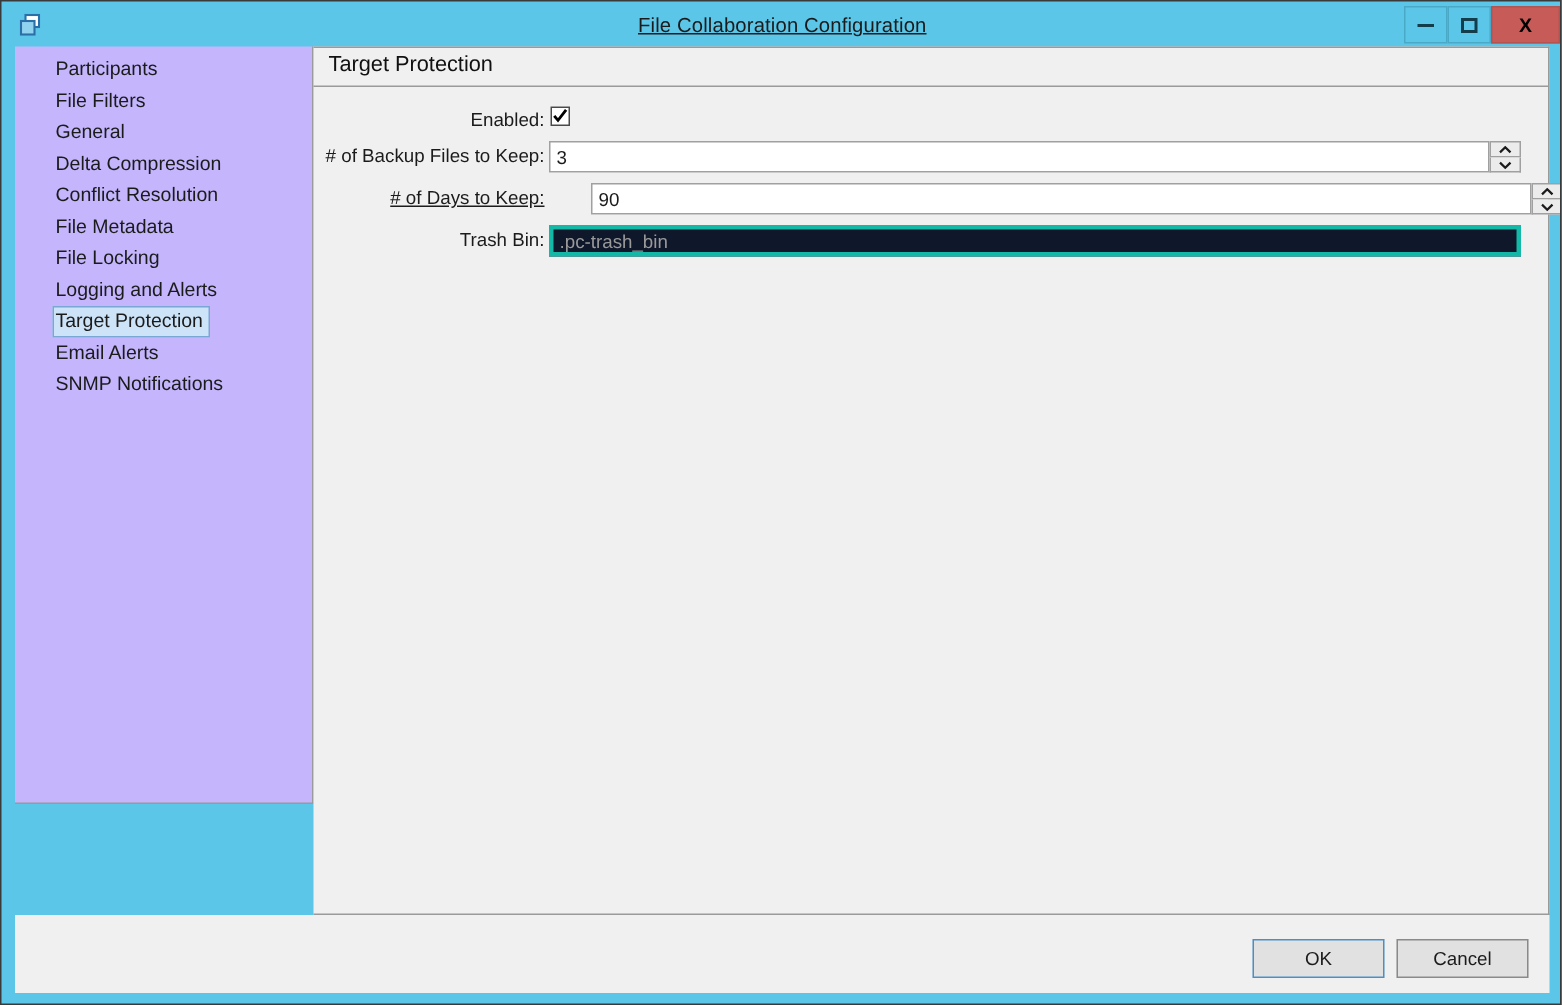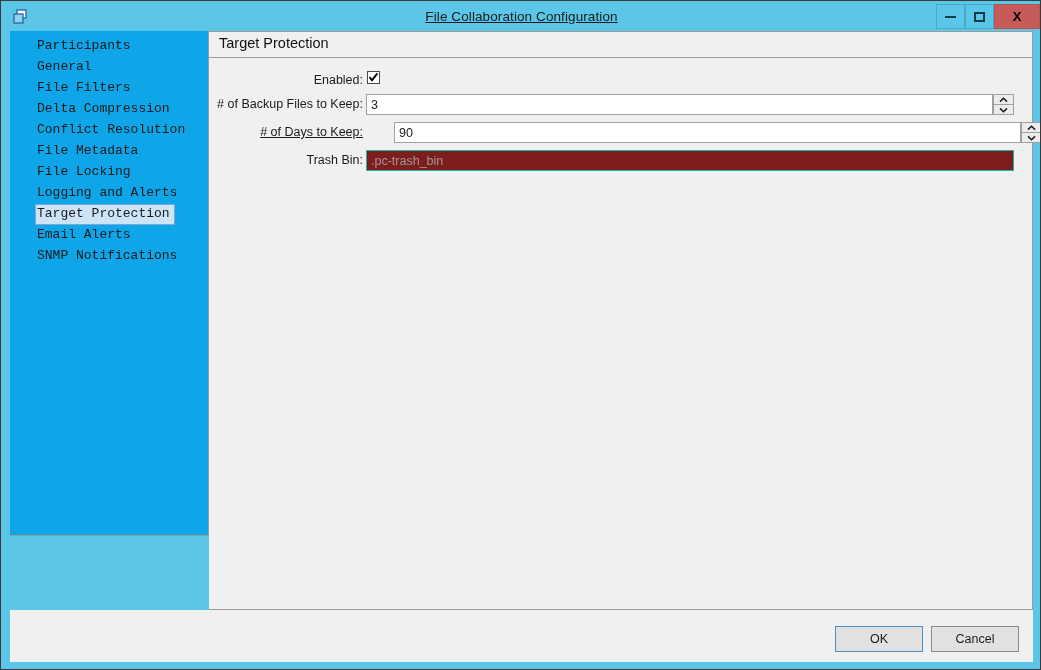--- a/index.html
+++ b/index.html
@@ -76,26 +76,25 @@
     display: block;
     width: 11px; height: 10px;
     box-sizing: border-box;
     border: 2px solid #133d4a;
   }
   
   #sidebar {
     position: absolute;
     left: 9px; top: 30px;
     width: 199px; height: 505px;
-    background: #0ea5e9;
+    background: #c4b5fd;
     border-right: 1px solid #9a9a9a;
     border-bottom: 1px solid #9a9a9a;
     box-sizing: border-box;
     overflow: hidden;
-    font-family: Liberation Mono, monospace;
   }
   .nav-item {
     position: relative;
     margin: 0 4px;
     padding: 1px 4px 2px 22px;
     font-size: 13px;
     color: #1b1b1b;
     line-height: 16px;
     border: 1px solid transparent;
     box-sizing: border-box;
@@ -199,22 +198,22 @@
     cursor: default;
   }
   .spin-btn + .spin-btn { border-top: none; }
   .spin-btn svg { display: block; }
 
   #inp-trash {
     position: absolute;
     left: 157px; top: 118px;
     width: 648px; height: 21px;
     box-sizing: border-box;
-    border: 1px solid #14b8a6;
-    background: #7f1d1d;
+    border: 3px solid #14b8a6;
+    background: #0f172a;
     font-family: "Liberation Sans", sans-serif;
     font-size: 12.5px;
     color: #9a9a9a;
     padding: 0 4px;
     outline: none;
   }
   
   #footer {
     position: absolute;
     left: 9px; top: 609px;
@@ -259,24 +258,24 @@
     <div class="winbtn" id="btn-close">
       <span>X</span>
     </div>
   </div>
 
   <div id="sidebar">
     <div class="nav-item">
       <span>Participants</span>
     </div>
     <div class="nav-item">
+      <span>File Filters</span>
+    </div>
+    <div class="nav-item">
       <span>General</span>
-    </div>
-    <div class="nav-item">
-      <span>File Filters</span>
     </div>
     <div class="nav-item">
       <span>Delta Compression</span>
     </div>
     <div class="nav-item">
       <span>Conflict Resolution</span>
     </div>
     <div class="nav-item">
       <span>File Metadata</span>
     </div>

